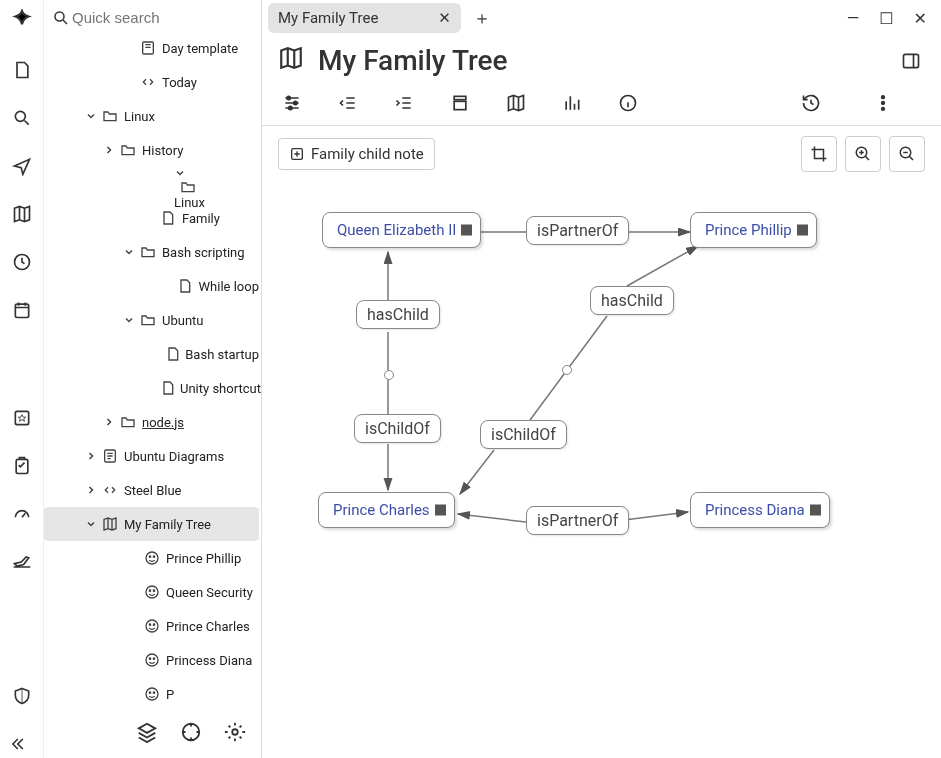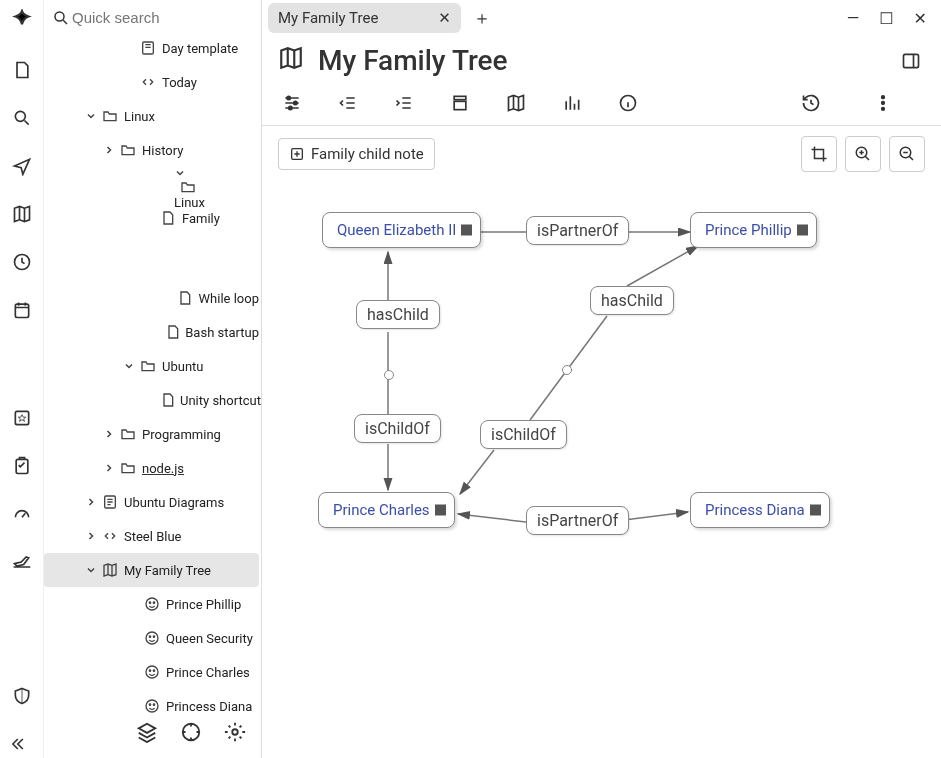--- a/index.html
+++ b/index.html
@@ -333,72 +333,72 @@
         </div>
         <div class="tree-item" style="padding-left: 116px;">
           <span class="caret" style="margin-left:-20px"></span>
           <span class="ticon">
             <svg width="16" height="16" viewBox="0 0 24 24" fill="none" stroke="#444" stroke-width="2">
               <path d="M6 3h9l4 4v14H6z"></path>
             </svg>
           </span>
           <span class="label">Family</span>
         </div>
-        <div class="tree-item" style="padding-left: 136px; margin-top: 46px;">
+        <div class="tree-item" style="padding-left: 96px;">
+          <span class="caret" style="margin-left:-20px">
+            <svg width="12" height="12" viewBox="0 0 24 24" fill="none" stroke="#444" stroke-width="3">
+              <path d="M6 9l6 6 6-6"></path>
+            </svg>
+          </span>
+          <span class="ticon">
+            <svg width="16" height="16" viewBox="0 0 24 24" fill="none" stroke="#444" stroke-width="2">
+              <path d="M3 6h6l2 3h10v10H3z"></path>
+            </svg>
+          </span>
+          <span class="label">Bash scripting</span>
+        </div>
+        <div class="tree-item" style="padding-left: 136px;">
           <span class="caret" style="margin-left:-20px"></span>
           <span class="ticon">
             <svg width="16" height="16" viewBox="0 0 24 24" fill="none" stroke="#444" stroke-width="2">
               <path d="M6 3h9l4 4v14H6z"></path>
             </svg>
           </span>
           <span class="label">While loop</span>
         </div>
+        <div class="tree-item" style="padding-left: 96px;">
+          <span class="caret" style="margin-left:-20px">
+            <svg width="12" height="12" viewBox="0 0 24 24" fill="none" stroke="#444" stroke-width="3">
+              <path d="M6 9l6 6 6-6"></path>
+            </svg>
+          </span>
+          <span class="ticon">
+            <svg width="16" height="16" viewBox="0 0 24 24" fill="none" stroke="#444" stroke-width="2">
+              <path d="M3 6h6l2 3h10v10H3z"></path>
+            </svg>
+          </span>
+          <span class="label">Ubuntu</span>
+        </div>
         <div class="tree-item" style="padding-left: 136px;">
           <span class="caret" style="margin-left:-20px"></span>
           <span class="ticon">
             <svg width="16" height="16" viewBox="0 0 24 24" fill="none" stroke="#444" stroke-width="2">
               <path d="M6 3h9l4 4v14H6z"></path>
             </svg>
           </span>
           <span class="label">Bash startup</span>
         </div>
-        <div class="tree-item" style="padding-left: 96px;">
-          <span class="caret" style="margin-left:-20px">
-            <svg width="12" height="12" viewBox="0 0 24 24" fill="none" stroke="#444" stroke-width="3">
-              <path d="M6 9l6 6 6-6"></path>
-            </svg>
-          </span>
-          <span class="ticon">
-            <svg width="16" height="16" viewBox="0 0 24 24" fill="none" stroke="#444" stroke-width="2">
-              <path d="M3 6h6l2 3h10v10H3z"></path>
-            </svg>
-          </span>
-          <span class="label">Ubuntu</span>
-        </div>
         <div class="tree-item" style="padding-left: 136px;">
           <span class="caret" style="margin-left:-20px"></span>
           <span class="ticon">
             <svg width="16" height="16" viewBox="0 0 24 24" fill="none" stroke="#444" stroke-width="2">
               <path d="M6 3h9l4 4v14H6z"></path>
             </svg>
           </span>
           <span class="label">Unity shortcuts</span>
-        </div>
-        <div class="tree-item" style="padding-left: 76px;">
-          <span class="caret" style="margin-left:-20px">
-            <svg width="12" height="12" viewBox="0 0 24 24" fill="none" stroke="#444" stroke-width="3">
-              <path d="M9 6l6 6-6 6"></path>
-            </svg>
-          </span>
-          <span class="ticon">
-            <svg width="16" height="16" viewBox="0 0 24 24" fill="none" stroke="#444" stroke-width="2">
-              <path d="M3 6h6l2 3h10v10H3z"></path>
-            </svg>
-          </span>
-          <span class="label">Programming</span>
         </div>
         <div class="tree-item" style="padding-left: 76px; text-decoration: underline;">
           <span class="caret" style="margin-left:-20px">
             <svg width="12" height="12" viewBox="0 0 24 24" fill="none" stroke="#444" stroke-width="3">
               <path d="M9 6l6 6-6 6"></path>
             </svg>
           </span>
           <span class="ticon">
             <svg width="16" height="16" viewBox="0 0 24 24" fill="none" stroke="#444" stroke-width="2">
               <path d="M3 6h6l2 3h10v10H3z"></path>

